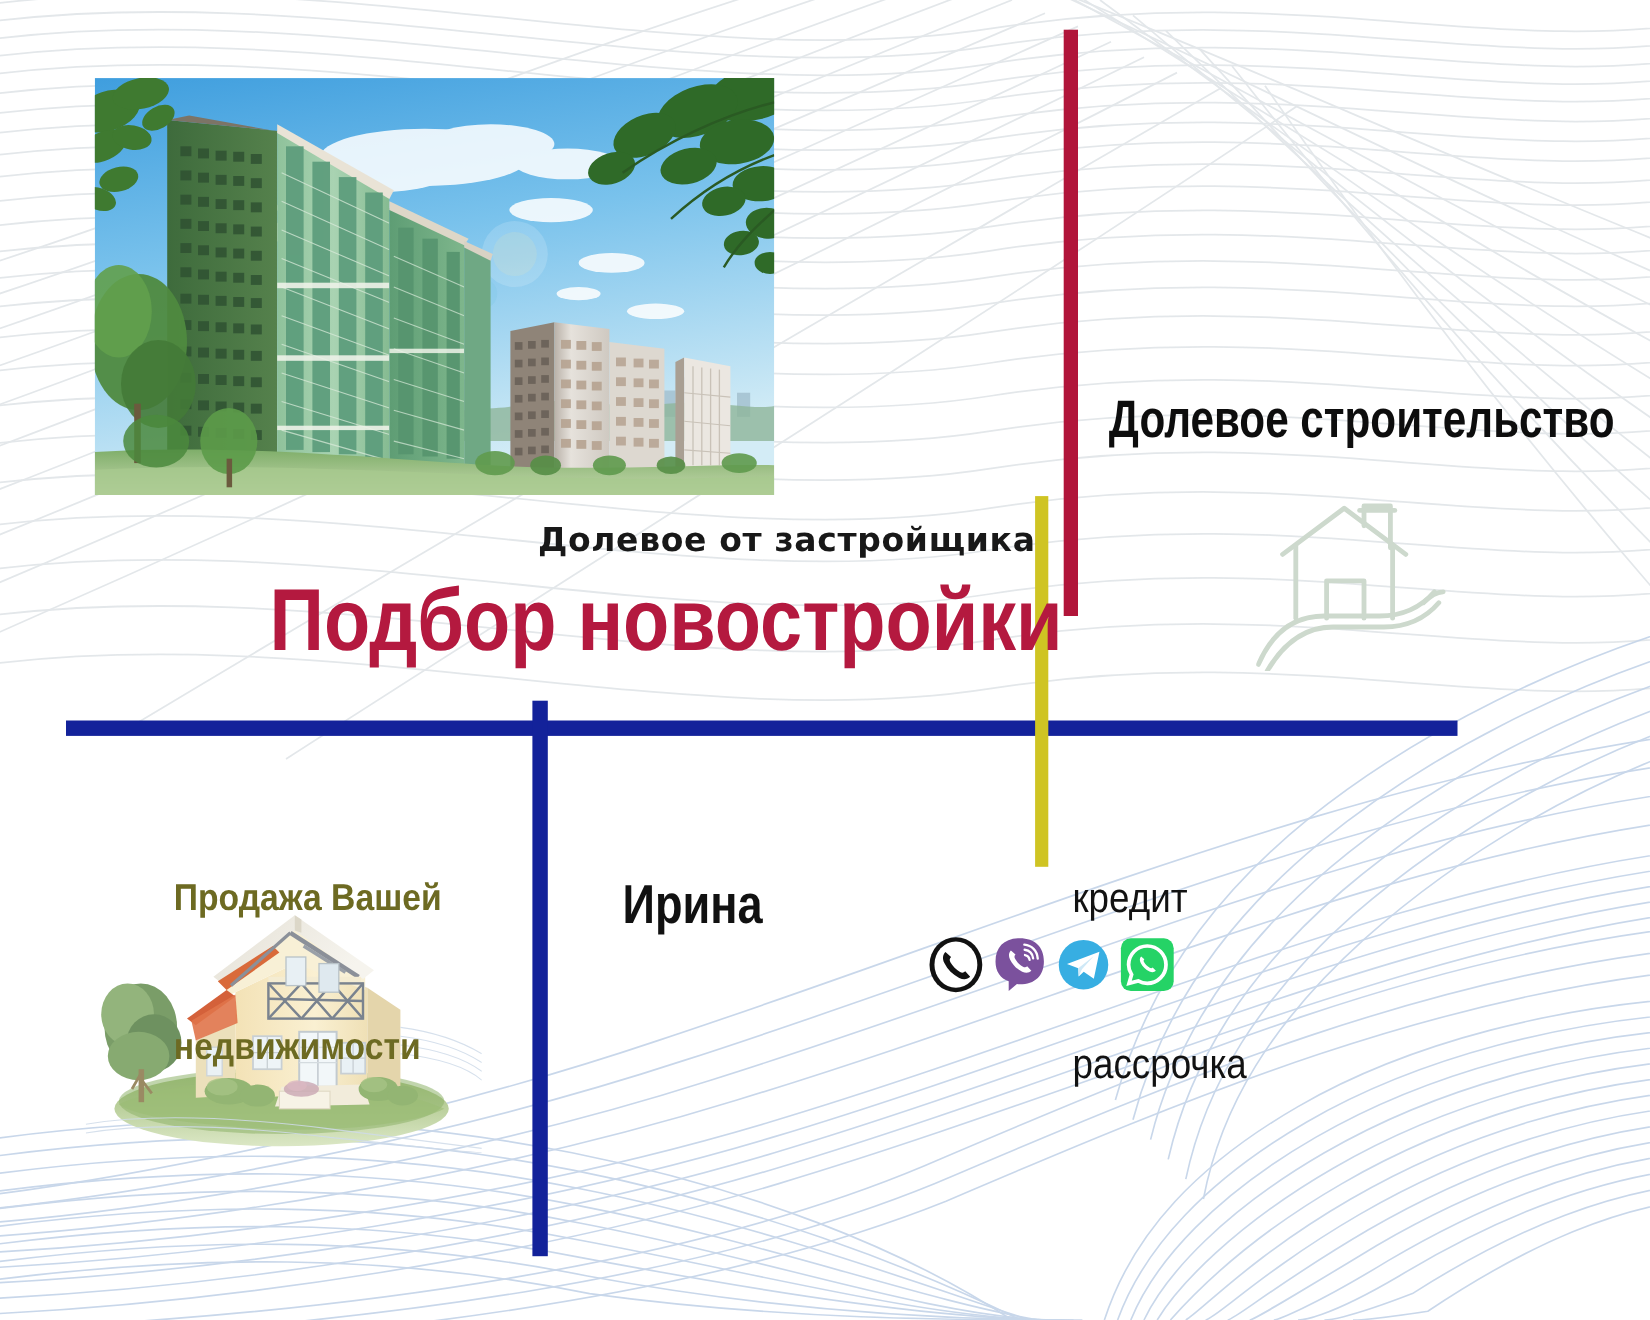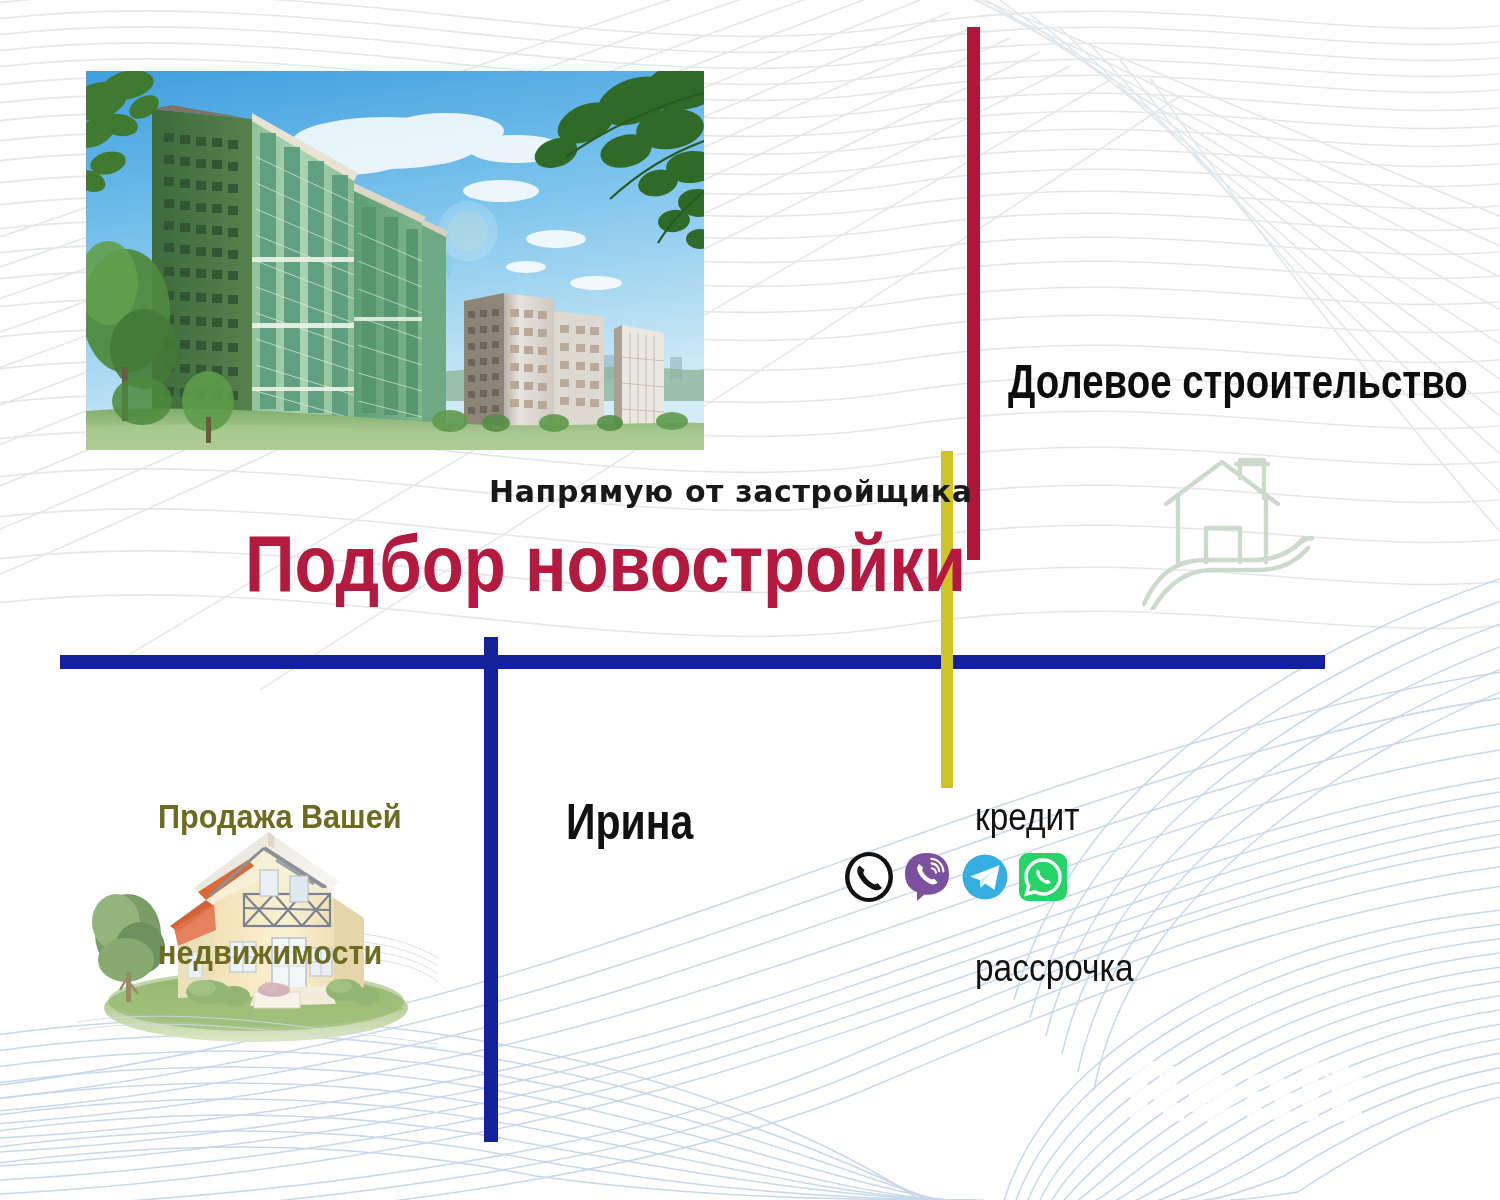--- a/index.html
+++ b/index.html
@@ -291,21 +291,20 @@
         <path d="M-40 1088 C 166 1058 346 1060 526 1096 C 692 1128 838 1182 944 1200"></path>
         <path d="M-40 1104 C 168 1074 348 1076 528 1112 C 696 1144 844 1196 952 1200"></path>
         <path d="M-40 1120 C 170 1090 350 1092 530 1128 C 700 1160 850 1200 960 1200"></path>
         <path d="M-40 1136 C 172 1106 352 1108 532 1144 C 704 1176 856 1200 968 1200"></path>
         <path d="M-40 1152 C 174 1122 354 1124 534 1160 C 708 1192 862 1200 976 1200"></path>
         <path d="M-40 1168 C 176 1138 356 1140 536 1176 C 712 1200 868 1200 984 1200"></path>
       </g>
     </svg>
   </div>
 
-  <div id="watermark">Realt</div>
 
   <div id="photo-newbuild">
     <svg viewBox="0 0 618 379" preserveAspectRatio="none">
       <defs>
         <linearGradient id="sky" x1="0" y1="0" x2="0.25" y2="1">
           <stop offset="0" stop-color="#3f9ede"></stop>
           <stop offset="0.45" stop-color="#79c2ec"></stop>
           <stop offset="1" stop-color="#d3ecf6"></stop>
         </linearGradient>
         <linearGradient id="grn1" x1="0" y1="0" x2="1" y2="0">
@@ -749,21 +748,21 @@
         <path d="M152 96 C 158 90 164 86 170 86"></path>
       </g>
     </svg>
   </div>
 
   <div class="rule" id="rule-h-blue"></div>
   <div class="rule" id="rule-v-blue"></div>
   <div class="rule" id="rule-v-red"></div>
   <div class="rule" id="rule-v-yellow"></div>
 
-  <div class="txt" id="t-direct">Напрямую от застройщика</div>
+  <div class="txt" id="t-direct">Долевое от застройщика</div>
 
   <div class="txt" id="t-title">Подбор новостройки</div>
 
   <div class="txt" id="t-dolevoe">Долевое строительство</div>
 
   <div class="txt" id="t-credit">
     <span>кредит</span>
     <span>рассрочка</span>
   </div>
 

